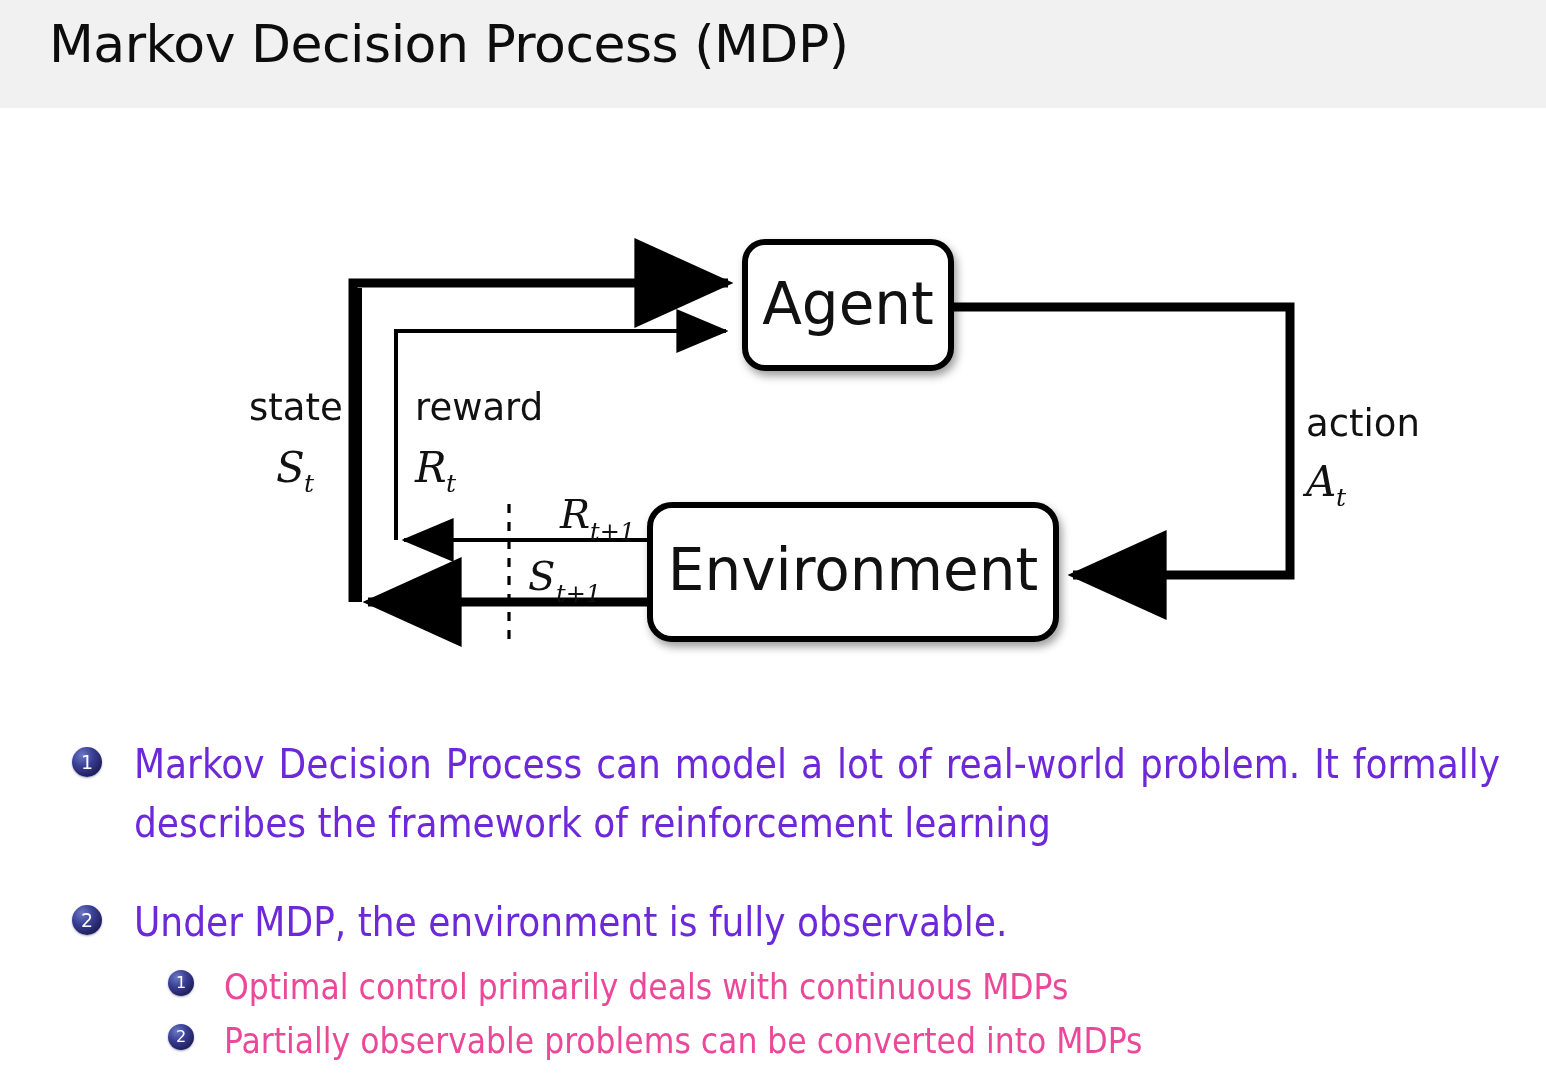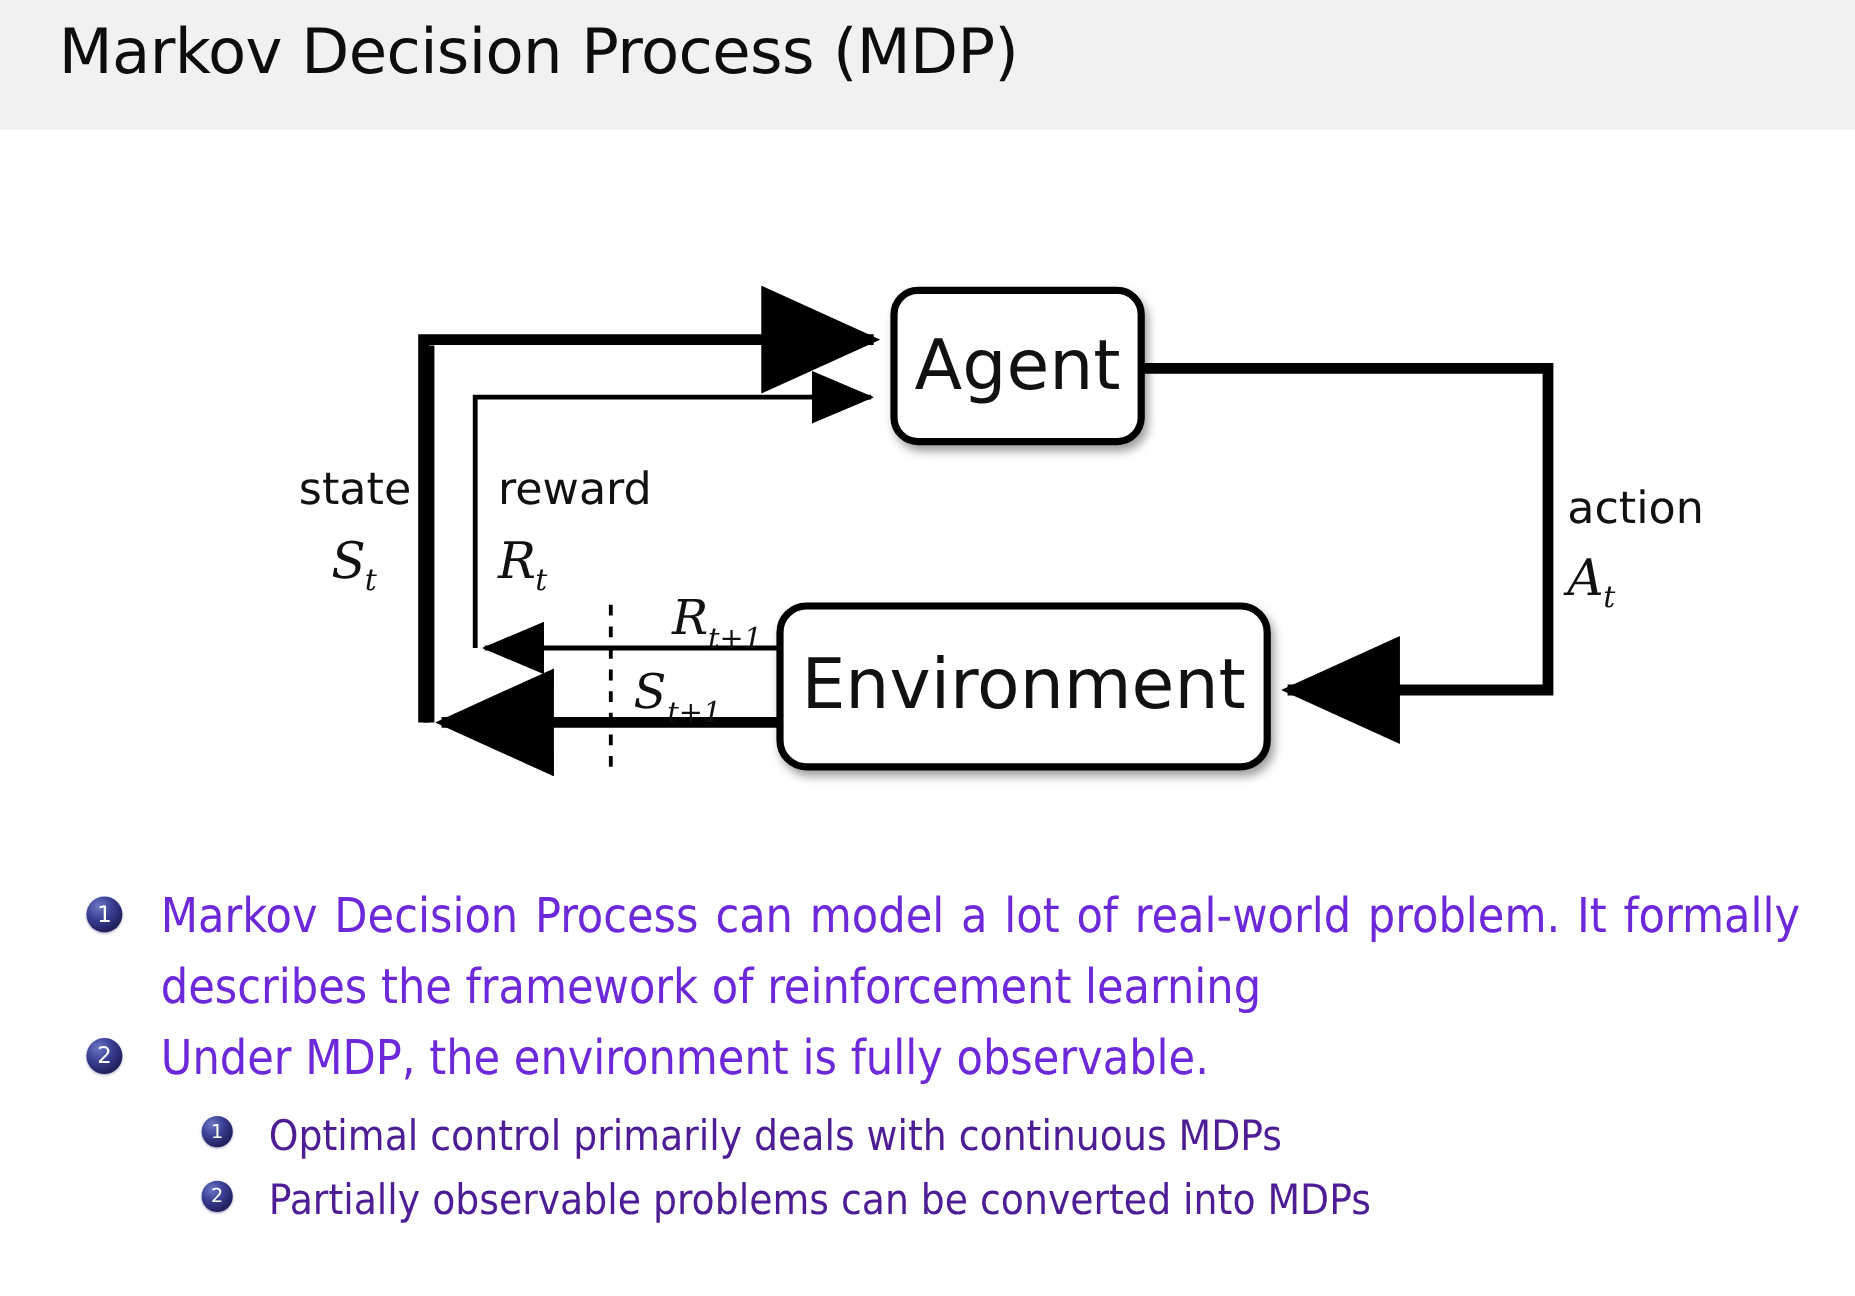--- a/index.html
+++ b/index.html
@@ -68,21 +68,21 @@
     padding-right: 46px;
   }
   .l1-text {
     font-family: "DejaVu Sans Condensed", "DejaVu Sans", sans-serif;
     font-size: 40px;
     line-height: 1.47;
     color: #6d28d9;
     text-align: justify;
     font-stretch: condensed;
   }
-  .l1-text.nojustify { text-align: left; }
+  .l1-text.nojustify { text-align: left; margin-top: 40px; }
 
   .bullet {
     position: absolute;
     width: 30px;
     height: 30px;
     border-radius: 50%;
     background:
       radial-gradient(circle at 34% 28%, #6d78c4 0%, #3a3f94 38%, #232363 70%, #141448 100%);
     box-shadow: 0 1px 2px rgba(90,90,140,0.55);
     color: #ffffff;
@@ -110,21 +110,21 @@
   }
   .item-l2 {
     position: relative;
     padding-left: 224px;
     padding-right: 40px;
   }
   .l2-text {
     font-family: "DejaVu Sans Condensed", "DejaVu Sans", sans-serif;
     font-size: 35px;
     line-height: 1.52;
-    color: #4c1d95;
+    color: #ec4899;
     text-align: left;
     font-stretch: condensed;
   }
 </style>
 </head>
 <body>
 
 <div id="header-band">
   <div id="slide-title">Markov Decision Process (MDP)</div>
 </div>

